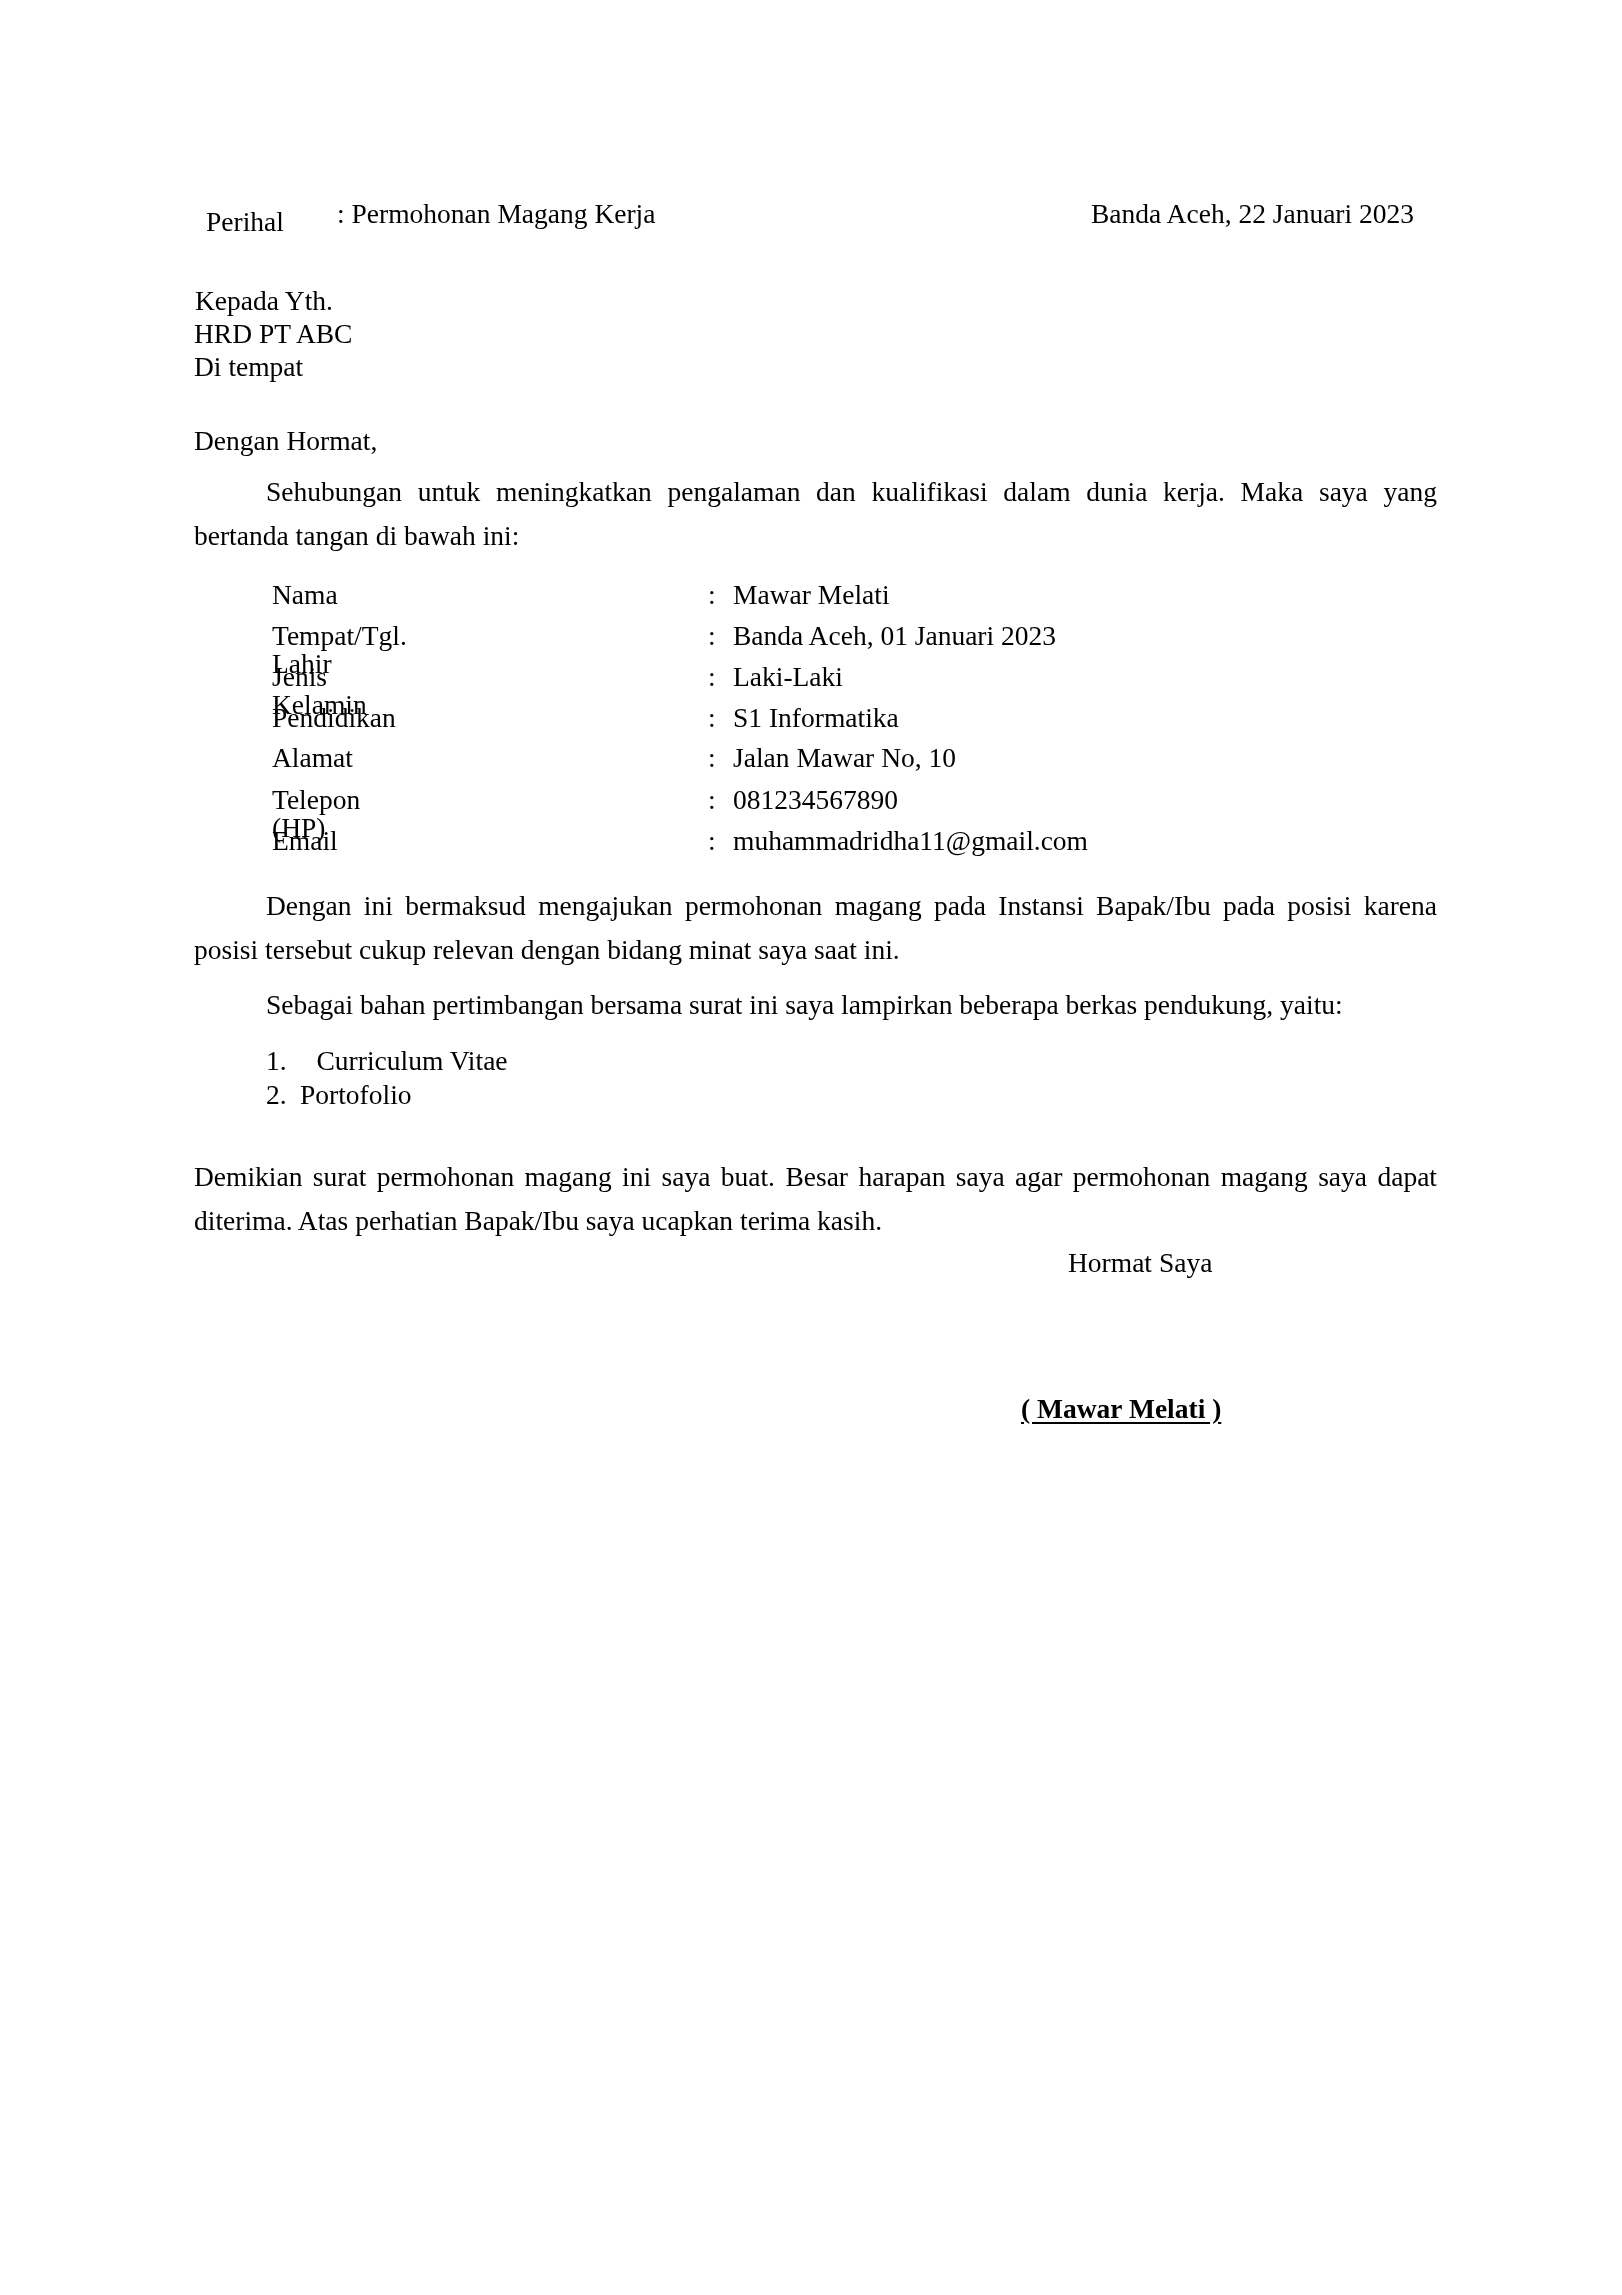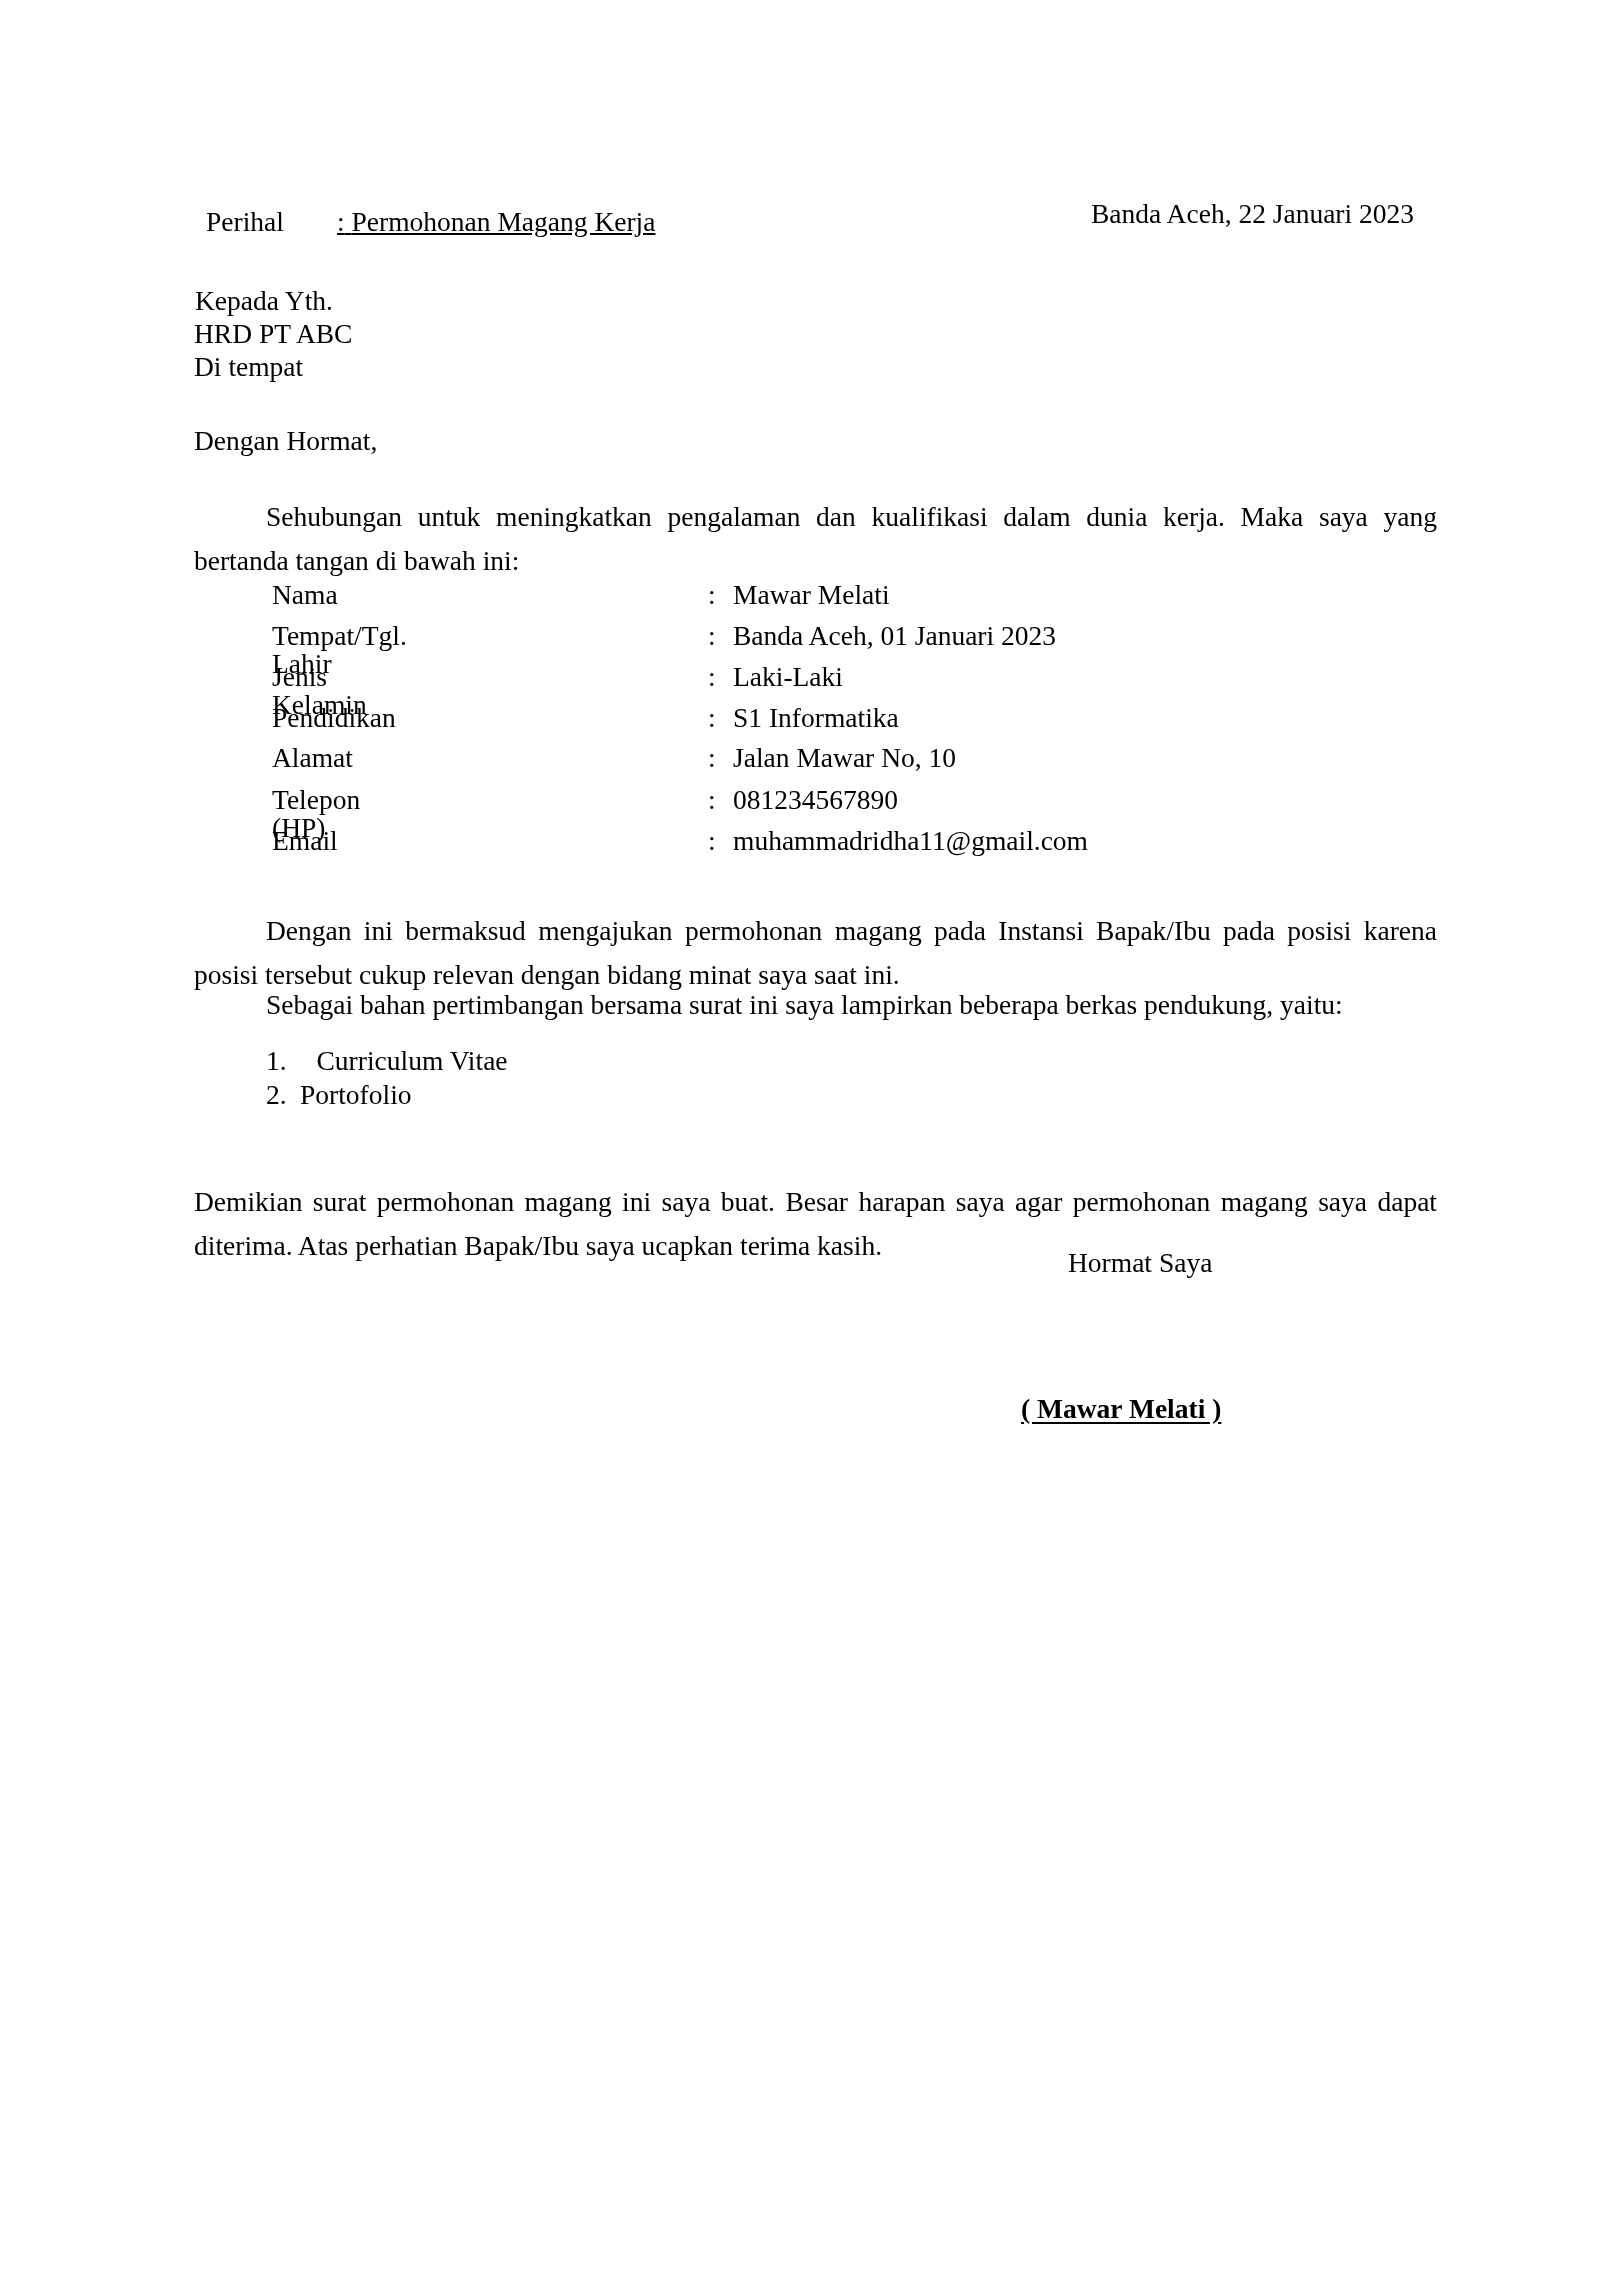--- a/index.html
+++ b/index.html
@@ -1,31 +1,31 @@
 <!DOCTYPE html>
 <html style="font-size:10.5px"><head>
 <meta charset="utf-8">
 <style>
   html, body { margin:0; padding:0; background:#ffffff; }
   body { width:1622px; height:2295px; position:relative; overflow:hidden;
          font-family:"Liberation Serif", serif; color:#000; font-size:27.5px; line-height:1; }
   .abs { position:absolute; white-space:nowrap; }
-  .para { position:absolute; left:194px; width:1243px; text-align:justify; line-height:44px;margin-top:25px; }
+  .para { position:absolute; left:194px; width:1243px; text-align:justify; line-height:44px; }
   .indent { text-indent:72px; }
   .row { position:absolute; left:272px; height:33px; }
   .row .lbl { position:absolute; left:0; }
   .row .colon { position:absolute; left:436px; }
   .row .val { position:absolute; left:461px; white-space:nowrap; }
   .sig { font-weight:bold; text-decoration:underline; text-underline-offset:3.9px; }
 </style>
 </head>
 <body>
 
 <div class="abs" style="left:206px; top:208px;text-align:center;">Perihal</div>
-<div class="abs" style="left:337px; top:208px;text-decoration:underline;">
+<div class="abs" style="left:337px; top:200px;">
   <span>:</span>
   <span>Permohonan Magang Kerja</span>
 </div>
 <div class="abs" style="left:1091px; top:200px;font-family:Liberation Serif, serif;">Banda Aceh, 22 Januari 2023</div>
 
 <div class="abs" style="left:195px; top:287px;">Kepada Yth.</div>
 <div class="abs" style="left:194px; top:320px;">HRD PT ABC</div>
 <div class="abs" style="left:194px; top:353px;font-family:Liberation Serif, serif;">Di tempat</div>
 
 <div class="abs" style="left:194px; top:427px;">Dengan Hormat,</div>

